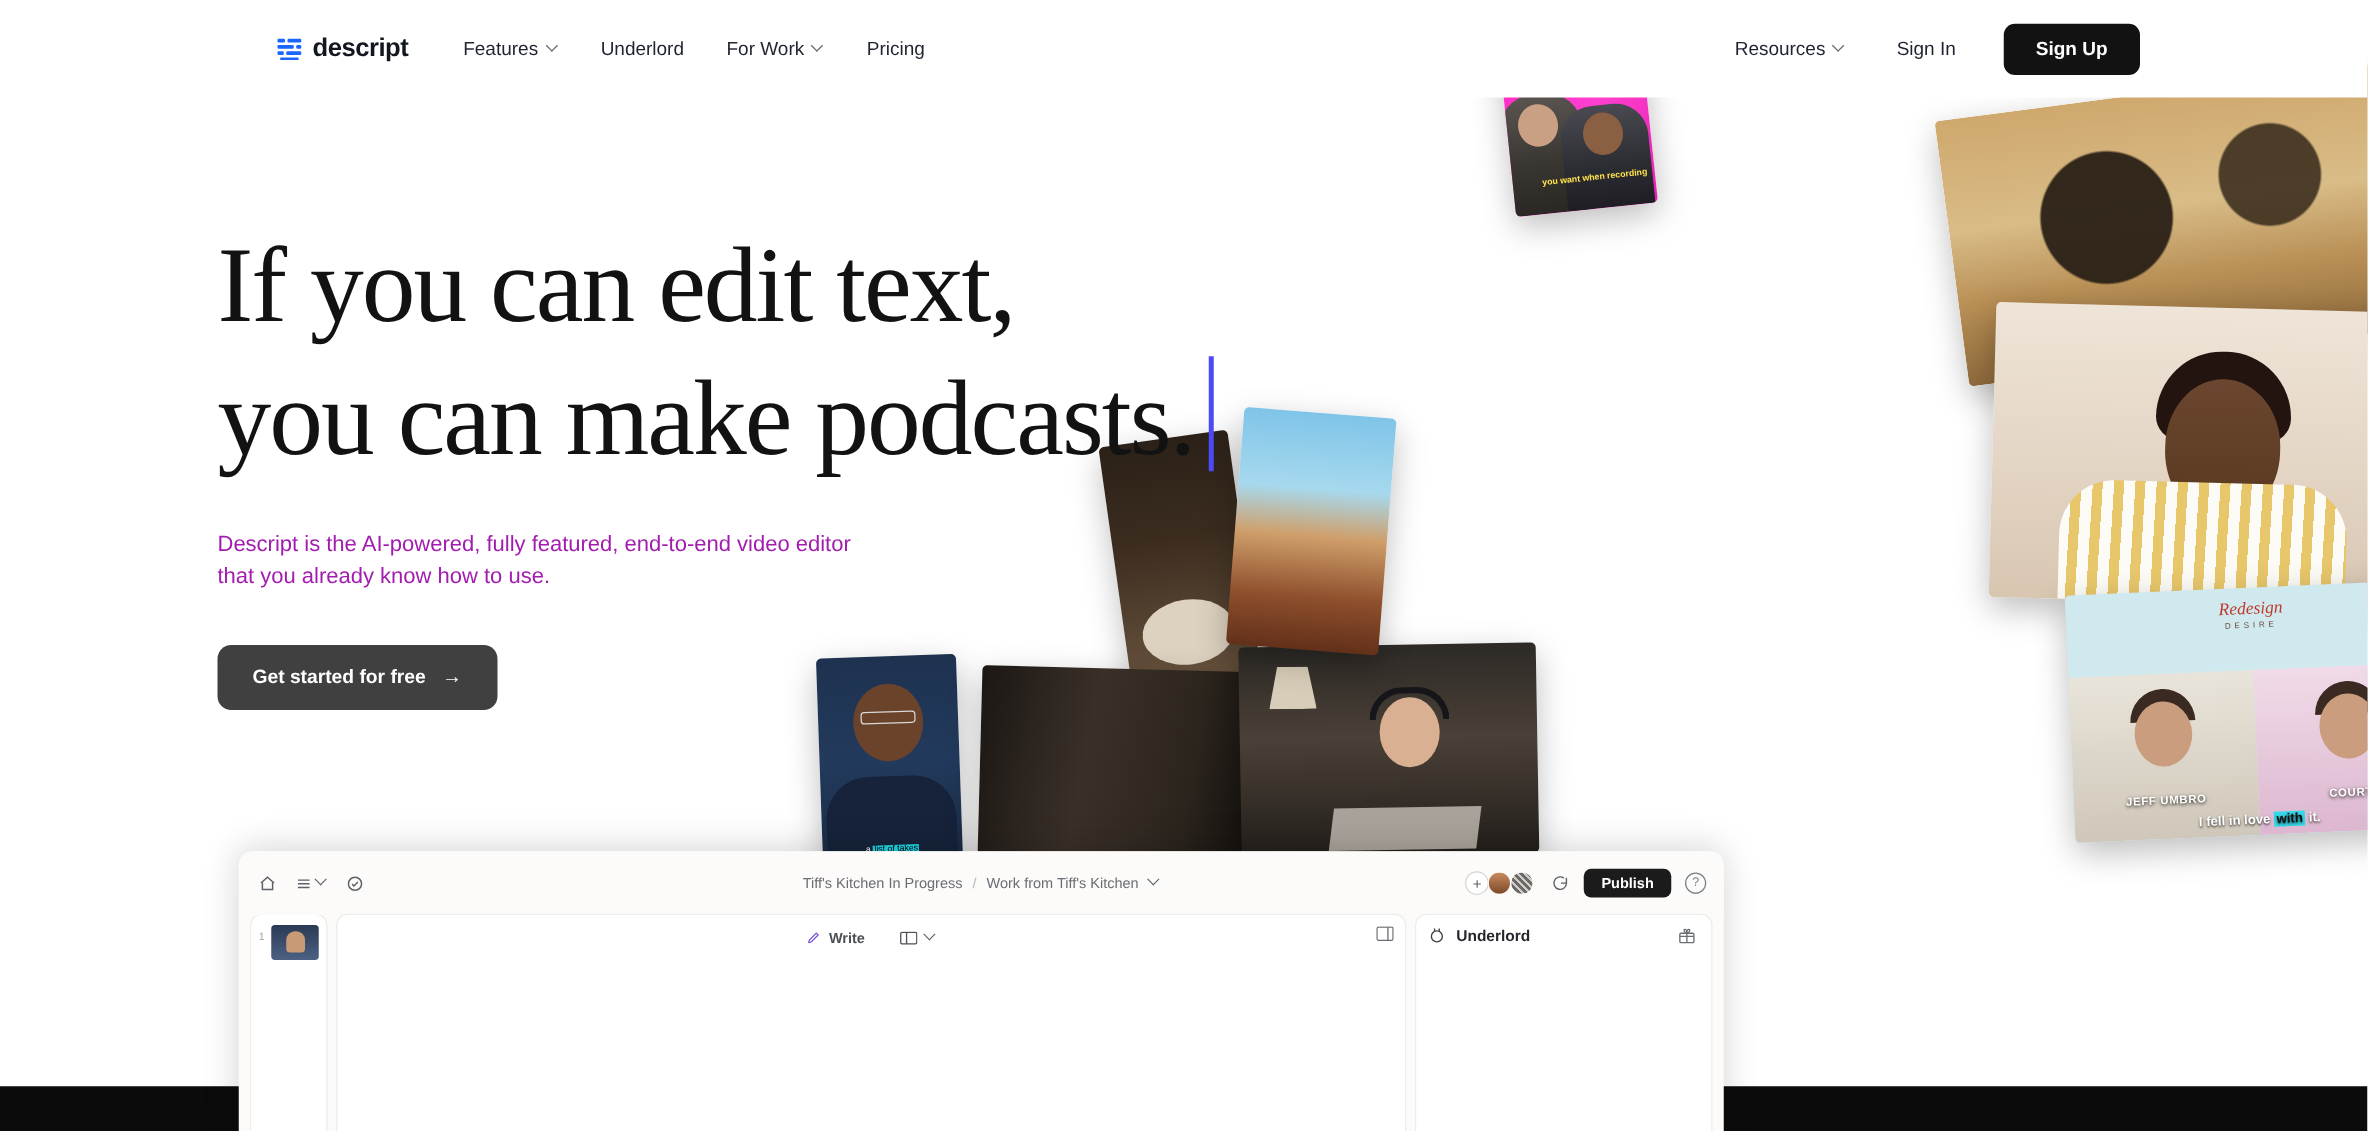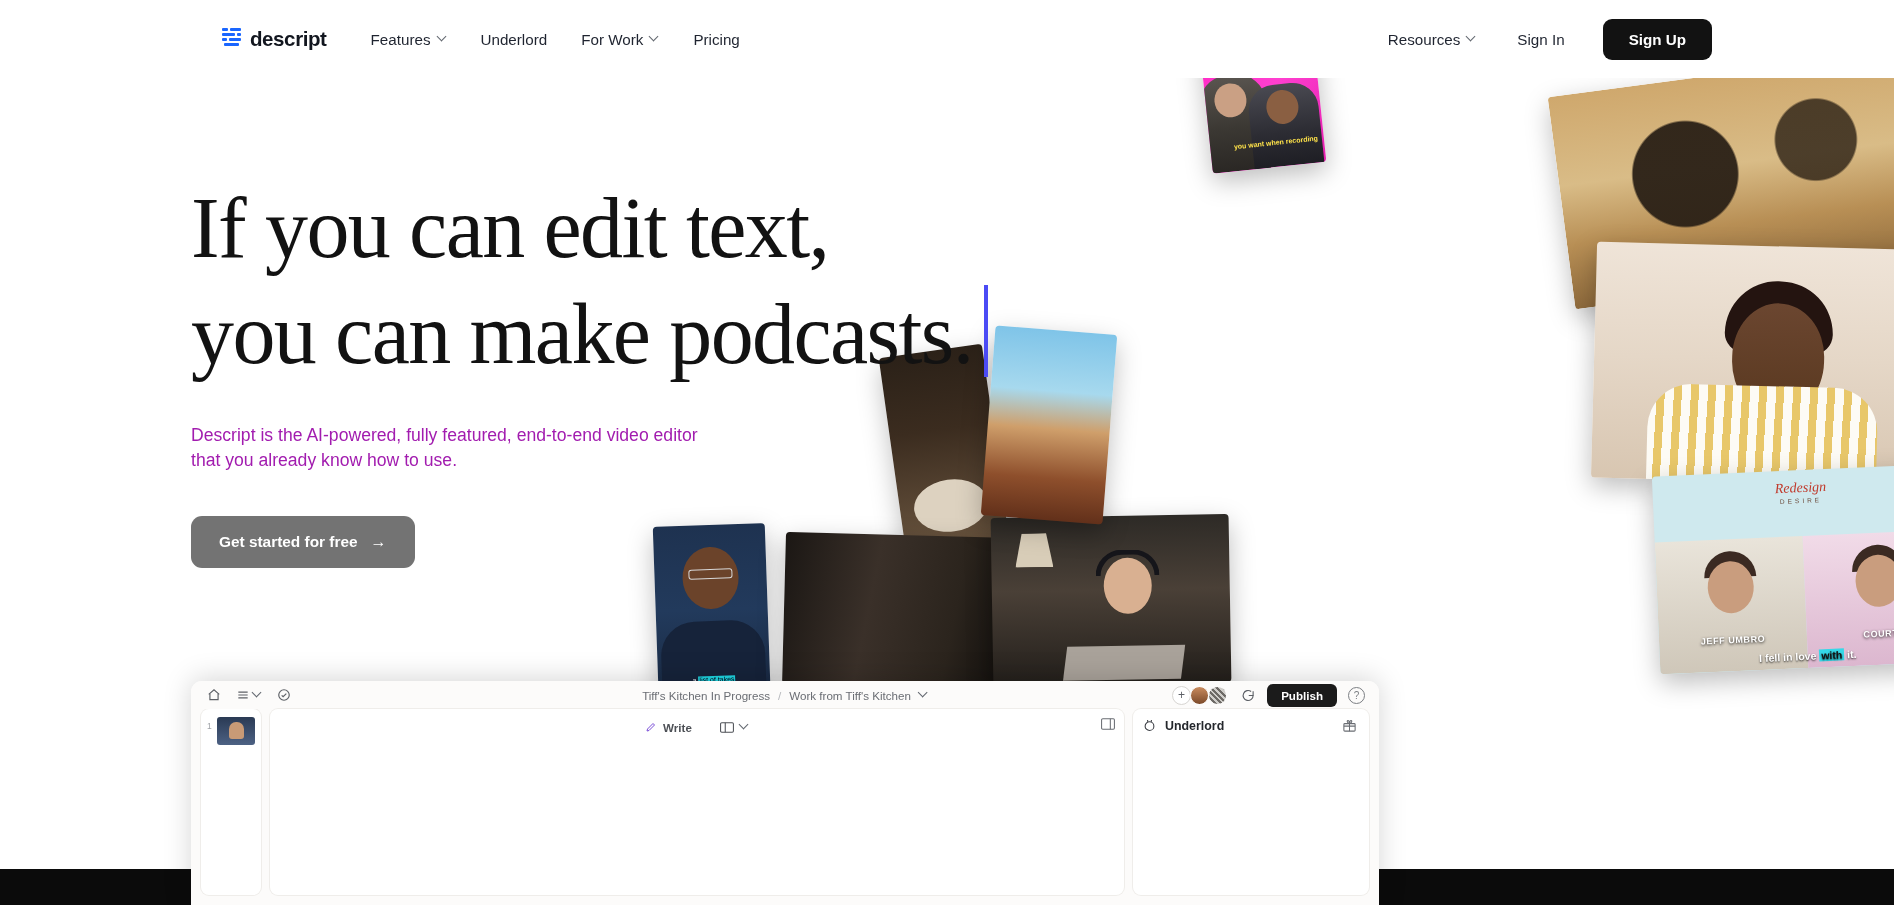--- a/index.html
+++ b/index.html
@@ -10,21 +10,21 @@
     position:relative;
     color:#1a1a1a;
   }
 
   
   .nav {
     position:absolute; top:0; left:0; width:1894px; height:78px;
     display:flex; align-items:center; background:#fff; z-index:60;
   }
   .nav-left { display:flex; align-items:center; margin-left:222px; }
-  .logo { display:flex; align-items:flex-start; gap:9px; cursor:pointer; }
+  .logo { display:flex; align-items:center; gap:9px; cursor:pointer; }
   .logo-mark { width:19px; height:19px; position:relative; }
   .logo-mark i {
     position:absolute; background:#1a66ff; border-radius:1px; display:block;
   }
   .logo-mark i.r1 { left:0; top:1px; width:6px; height:3.4px; }
   .logo-mark i.r1b { left:8px; top:1px; width:11px; height:3.4px; }
   .logo-mark i.r2 { left:0; top:6px; width:13px; height:3.4px; }
   .logo-mark i.r2b { left:15px; top:6px; width:4px; height:3.4px; }
   .logo-mark i.r3 { left:0; top:11px; width:5px; height:3.4px; }
   .logo-mark i.r3b { left:7px; top:11px; width:12px; height:3.4px; }
@@ -45,38 +45,38 @@
   .nav-right {
     margin-left:auto; margin-right:182px; display:flex; align-items:center; gap:6px;
   }
   .signin { font-size:15.2px; color:#1f2430; padding:8px 18px; cursor:pointer; }
   .signup {
     background:#121212; color:#fff; font-size:15.2px; font-weight:700;
     padding:12px 26px; border-radius:9px; cursor:pointer; margin-left:14px;
   }
 
   
-  .hero { position:absolute; left:191px; top:186px; z-index:40; }
+  .hero { position:absolute; left:174px; top:186px; z-index:40; }
   .headline {
     font-family:"Liberation Serif", serif;
     font-size:86px; line-height:0.99; letter-spacing:-1.6px;
     color:#121212; font-weight:400; white-space:nowrap;
   }
   .headline .l2 { display:flex; align-items:baseline; }
   .caret {
     display:inline-block; width:4px; height:92px; background:#4b4bf5;
     margin-left:11px; position:relative; top:14px;
   }
   .sub {
     margin-top:46px; font-size:17.6px; line-height:1.38; color:#a21caf;
     max-width:540px;
   }
   .cta {
     margin-top:44px; display:inline-flex; align-items:center; gap:13px;
-    background:#737373; color:#fff; font-size:15.4px; font-weight:700;
+    background:#404040; color:#fff; font-size:15.4px; font-weight:700;
     padding:17px 28px; border-radius:11px; cursor:pointer;
   }
   .cta .arw { font-size:16px; line-height:1; }
 
   
   .collage { position:absolute; right:0; top:0; width:980px; height:905px; z-index:20; }
   .card {
     position:absolute; overflow:hidden; border-radius:4px;
     box-shadow:0 9px 26px rgba(0,0,0,.26);
     background:#2a2a2a;
@@ -239,21 +239,21 @@
     background:#a9a29a; transform:skewX(-8deg);
   }
 
   
   .app {
     position:absolute; left:191px; top:681px; width:1188px; height:224px;
     background:#fcfbfa; border-radius:11px 11px 0 0;
     box-shadow:0 -2px 28px rgba(0,0,0,.17); z-index:50; overflow:hidden;
   }
   .app-bar {
-    height:28px; display:flex; align-items:center; padding:0 14px;
+    height:51px; display:flex; align-items:center; padding:0 14px;
     position:relative; background:#fcfbfa;
   }
   .ab-left { display:flex; align-items:center; gap:13px; }
   .ab-ico {
     width:18px; height:18px; display:flex; align-items:center; justify-content:center;
     color:#5d6066; cursor:pointer;
   }
   .ab-ico.with-chev { gap:3px; width:auto; }
   .crumbs {
     position:absolute; left:50%; transform:translateX(-50%);

